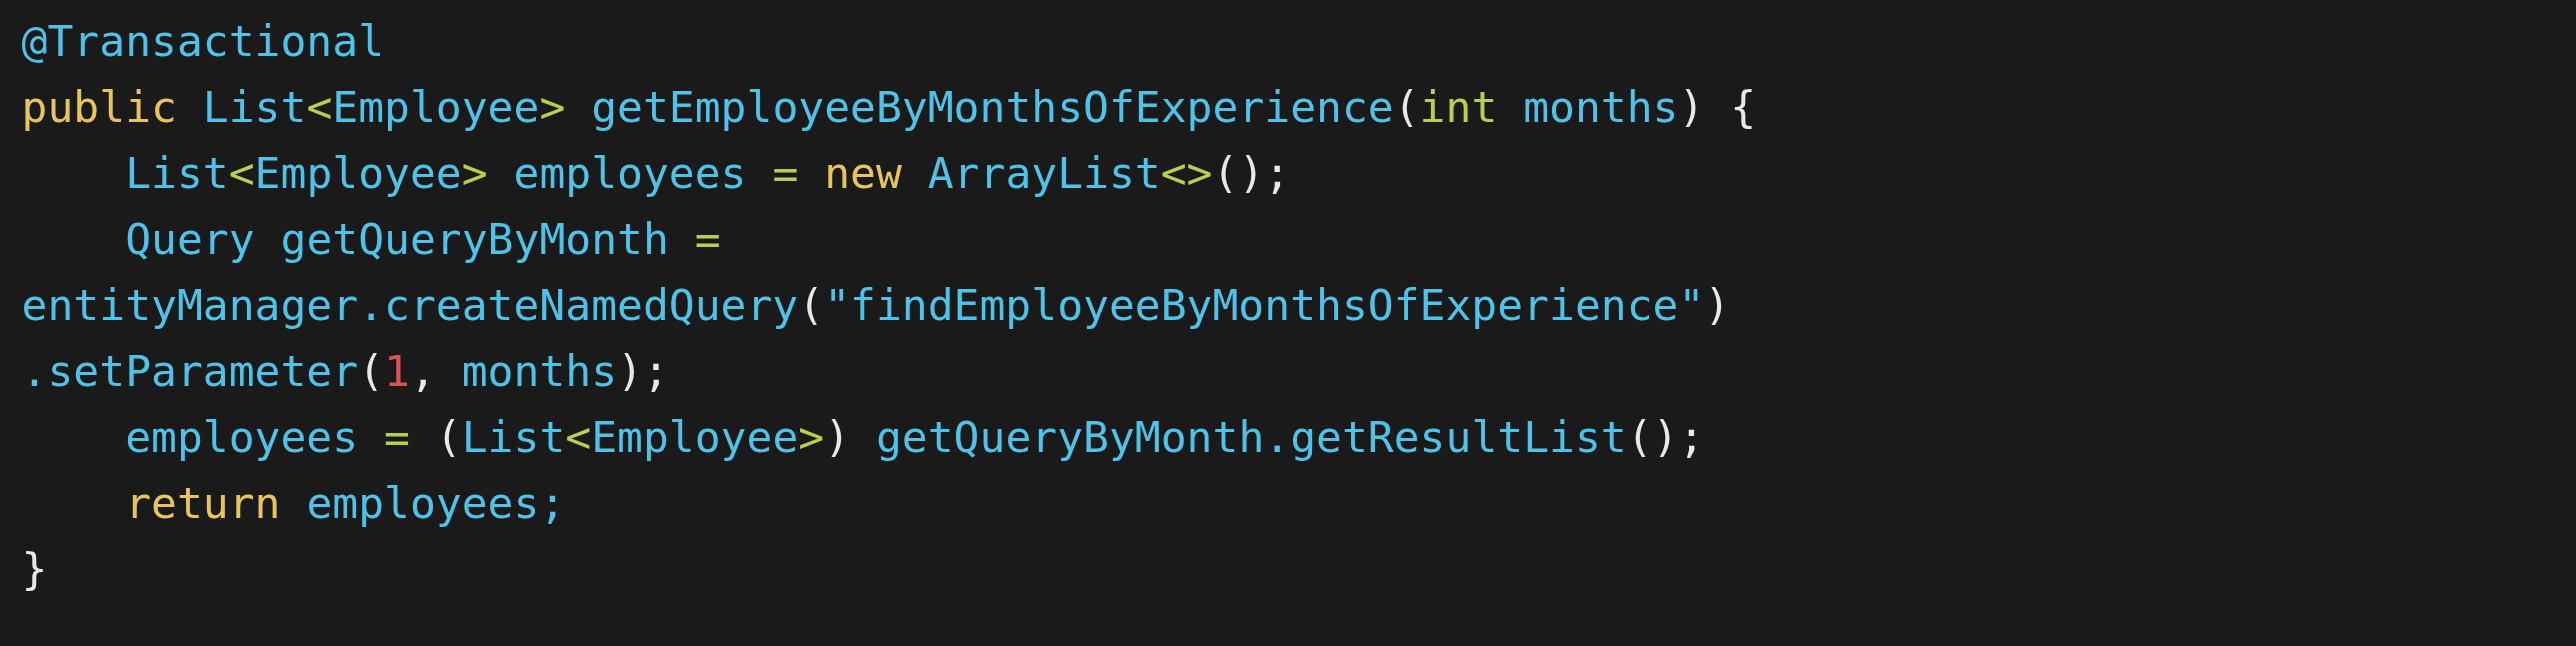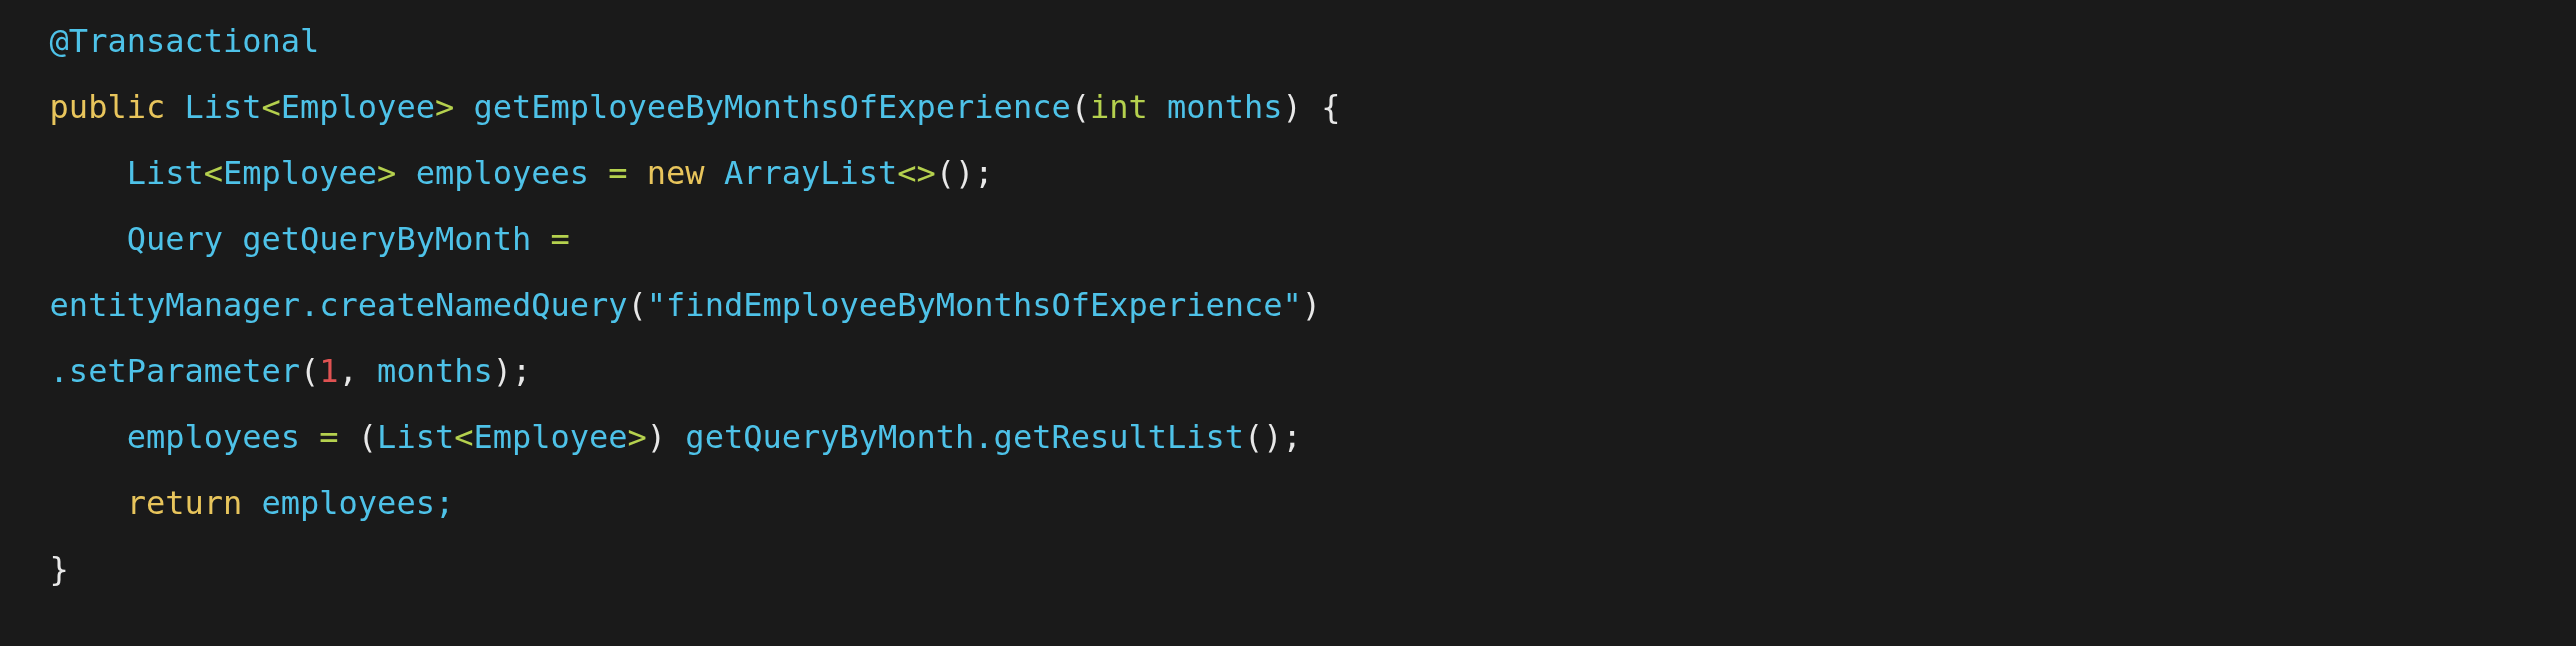--- a/index.html
+++ b/index.html
@@ -21,23 +21,22 @@
     padding: 7.8px 0 0 21.6px;
     font-size: 43px;
     line-height: 66px;
     letter-spacing: 0px;
     white-space: pre;
     -webkit-font-smoothing: antialiased;
   }
   .code-line {
     white-space: pre;
     height: 66px;
-    font-size: 32px;
+    font-size: 43px;
     line-height: 66px;
-    margin-left: 28px;
   }
   .tok { white-space: pre; }
 </style>
 </head>
 <body>
 
 <div id="code-block" style="background: rgb(26, 26, 26);"><div class="code-line"><span class="tok" style="color: rgb(78, 194, 232);">@Transactional</span></div><div class="code-line"><span class="tok" style="color: rgb(232, 197, 92);">public</span><span class="tok" style="color: rgb(232, 232, 232);"> </span><span class="tok" style="color: rgb(78, 194, 232);">List</span><span class="tok" style="color: rgb(181, 209, 78);">&lt;</span><span class="tok" style="color: rgb(78, 194, 232);">Employee</span><span class="tok" style="color: rgb(181, 209, 78);">&gt;</span><span class="tok" style="color: rgb(232, 232, 232);"> </span><span class="tok" style="color: rgb(78, 194, 232);">getEmployeeByMonthsOfExperience</span><span class="tok" style="color: rgb(232, 232, 232);">(</span><span class="tok" style="color: rgb(181, 209, 78);">int</span><span class="tok" style="color: rgb(232, 232, 232);"> </span><span class="tok" style="color: rgb(78, 194, 232);">months</span><span class="tok" style="color: rgb(232, 232, 232);">)</span><span class="tok" style="color: rgb(232, 232, 232);"> </span><span class="tok" style="color: rgb(232, 232, 232);">{</span></div><div class="code-line"><span class="tok" style="color: rgb(232, 232, 232);">    </span><span class="tok" style="color: rgb(78, 194, 232);">List</span><span class="tok" style="color: rgb(181, 209, 78);">&lt;</span><span class="tok" style="color: rgb(78, 194, 232);">Employee</span><span class="tok" style="color: rgb(181, 209, 78);">&gt;</span><span class="tok" style="color: rgb(232, 232, 232);"> </span><span class="tok" style="color: rgb(78, 194, 232);">employees</span><span class="tok" style="color: rgb(232, 232, 232);"> </span><span class="tok" style="color: rgb(181, 209, 78);">=</span><span class="tok" style="color: rgb(232, 232, 232);"> </span><span class="tok" style="color: rgb(232, 197, 92);">new</span><span class="tok" style="color: rgb(232, 232, 232);"> </span><span class="tok" style="color: rgb(78, 194, 232);">ArrayList</span><span class="tok" style="color: rgb(181, 209, 78);">&lt;&gt;</span><span class="tok" style="color: rgb(232, 232, 232);">();</span></div><div class="code-line"><span class="tok" style="color: rgb(232, 232, 232);">    </span><span class="tok" style="color: rgb(78, 194, 232);">Query</span><span class="tok" style="color: rgb(232, 232, 232);"> </span><span class="tok" style="color: rgb(78, 194, 232);">getQueryByMonth</span><span class="tok" style="color: rgb(232, 232, 232);"> </span><span class="tok" style="color: rgb(181, 209, 78);">=</span></div><div class="code-line"><span class="tok" style="color: rgb(78, 194, 232);">entityManager</span><span class="tok" style="color: rgb(78, 194, 232);">.</span><span class="tok" style="color: rgb(78, 194, 232);">createNamedQuery</span><span class="tok" style="color: rgb(232, 232, 232);">(</span><span class="tok" style="color: rgb(78, 194, 232);">"findEmployeeByMonthsOfExperience"</span><span class="tok" style="color: rgb(232, 232, 232);">)</span></div><div class="code-line"><span class="tok" style="color: rgb(78, 194, 232);">.</span><span class="tok" style="color: rgb(78, 194, 232);">setParameter</span><span class="tok" style="color: rgb(232, 232, 232);">(</span><span class="tok" style="color: rgb(224, 82, 82);">1</span><span class="tok" style="color: rgb(232, 232, 232);">, </span><span class="tok" style="color: rgb(78, 194, 232);">months</span><span class="tok" style="color: rgb(232, 232, 232);">);</span></div><div class="code-line"><span class="tok" style="color: rgb(232, 232, 232);">    </span><span class="tok" style="color: rgb(78, 194, 232);">employees</span><span class="tok" style="color: rgb(232, 232, 232);"> </span><span class="tok" style="color: rgb(181, 209, 78);">=</span><span class="tok" style="color: rgb(232, 232, 232);"> </span><span class="tok" style="color: rgb(232, 232, 232);">(</span><span class="tok" style="color: rgb(78, 194, 232);">List</span><span class="tok" style="color: rgb(181, 209, 78);">&lt;</span><span class="tok" style="color: rgb(78, 194, 232);">Employee</span><span class="tok" style="color: rgb(181, 209, 78);">&gt;</span><span class="tok" style="color: rgb(232, 232, 232);">)</span><span class="tok" style="color: rgb(232, 232, 232);"> </span><span class="tok" style="color: rgb(78, 194, 232);">getQueryByMonth</span><span class="tok" style="color: rgb(78, 194, 232);">.</span><span class="tok" style="color: rgb(78, 194, 232);">getResultList</span><span class="tok" style="color: rgb(232, 232, 232);">();</span></div><div class="code-line"><span class="tok" style="color: rgb(232, 232, 232);">    </span><span class="tok" style="color: rgb(232, 197, 92);">return</span><span class="tok" style="color: rgb(232, 232, 232);"> </span><span class="tok" style="color: rgb(78, 194, 232);">employees</span><span class="tok" style="color: rgb(78, 194, 232);">;</span></div><div class="code-line"><span class="tok" style="color: rgb(232, 232, 232);">}</span></div></div>
 
 
 </body></html>

